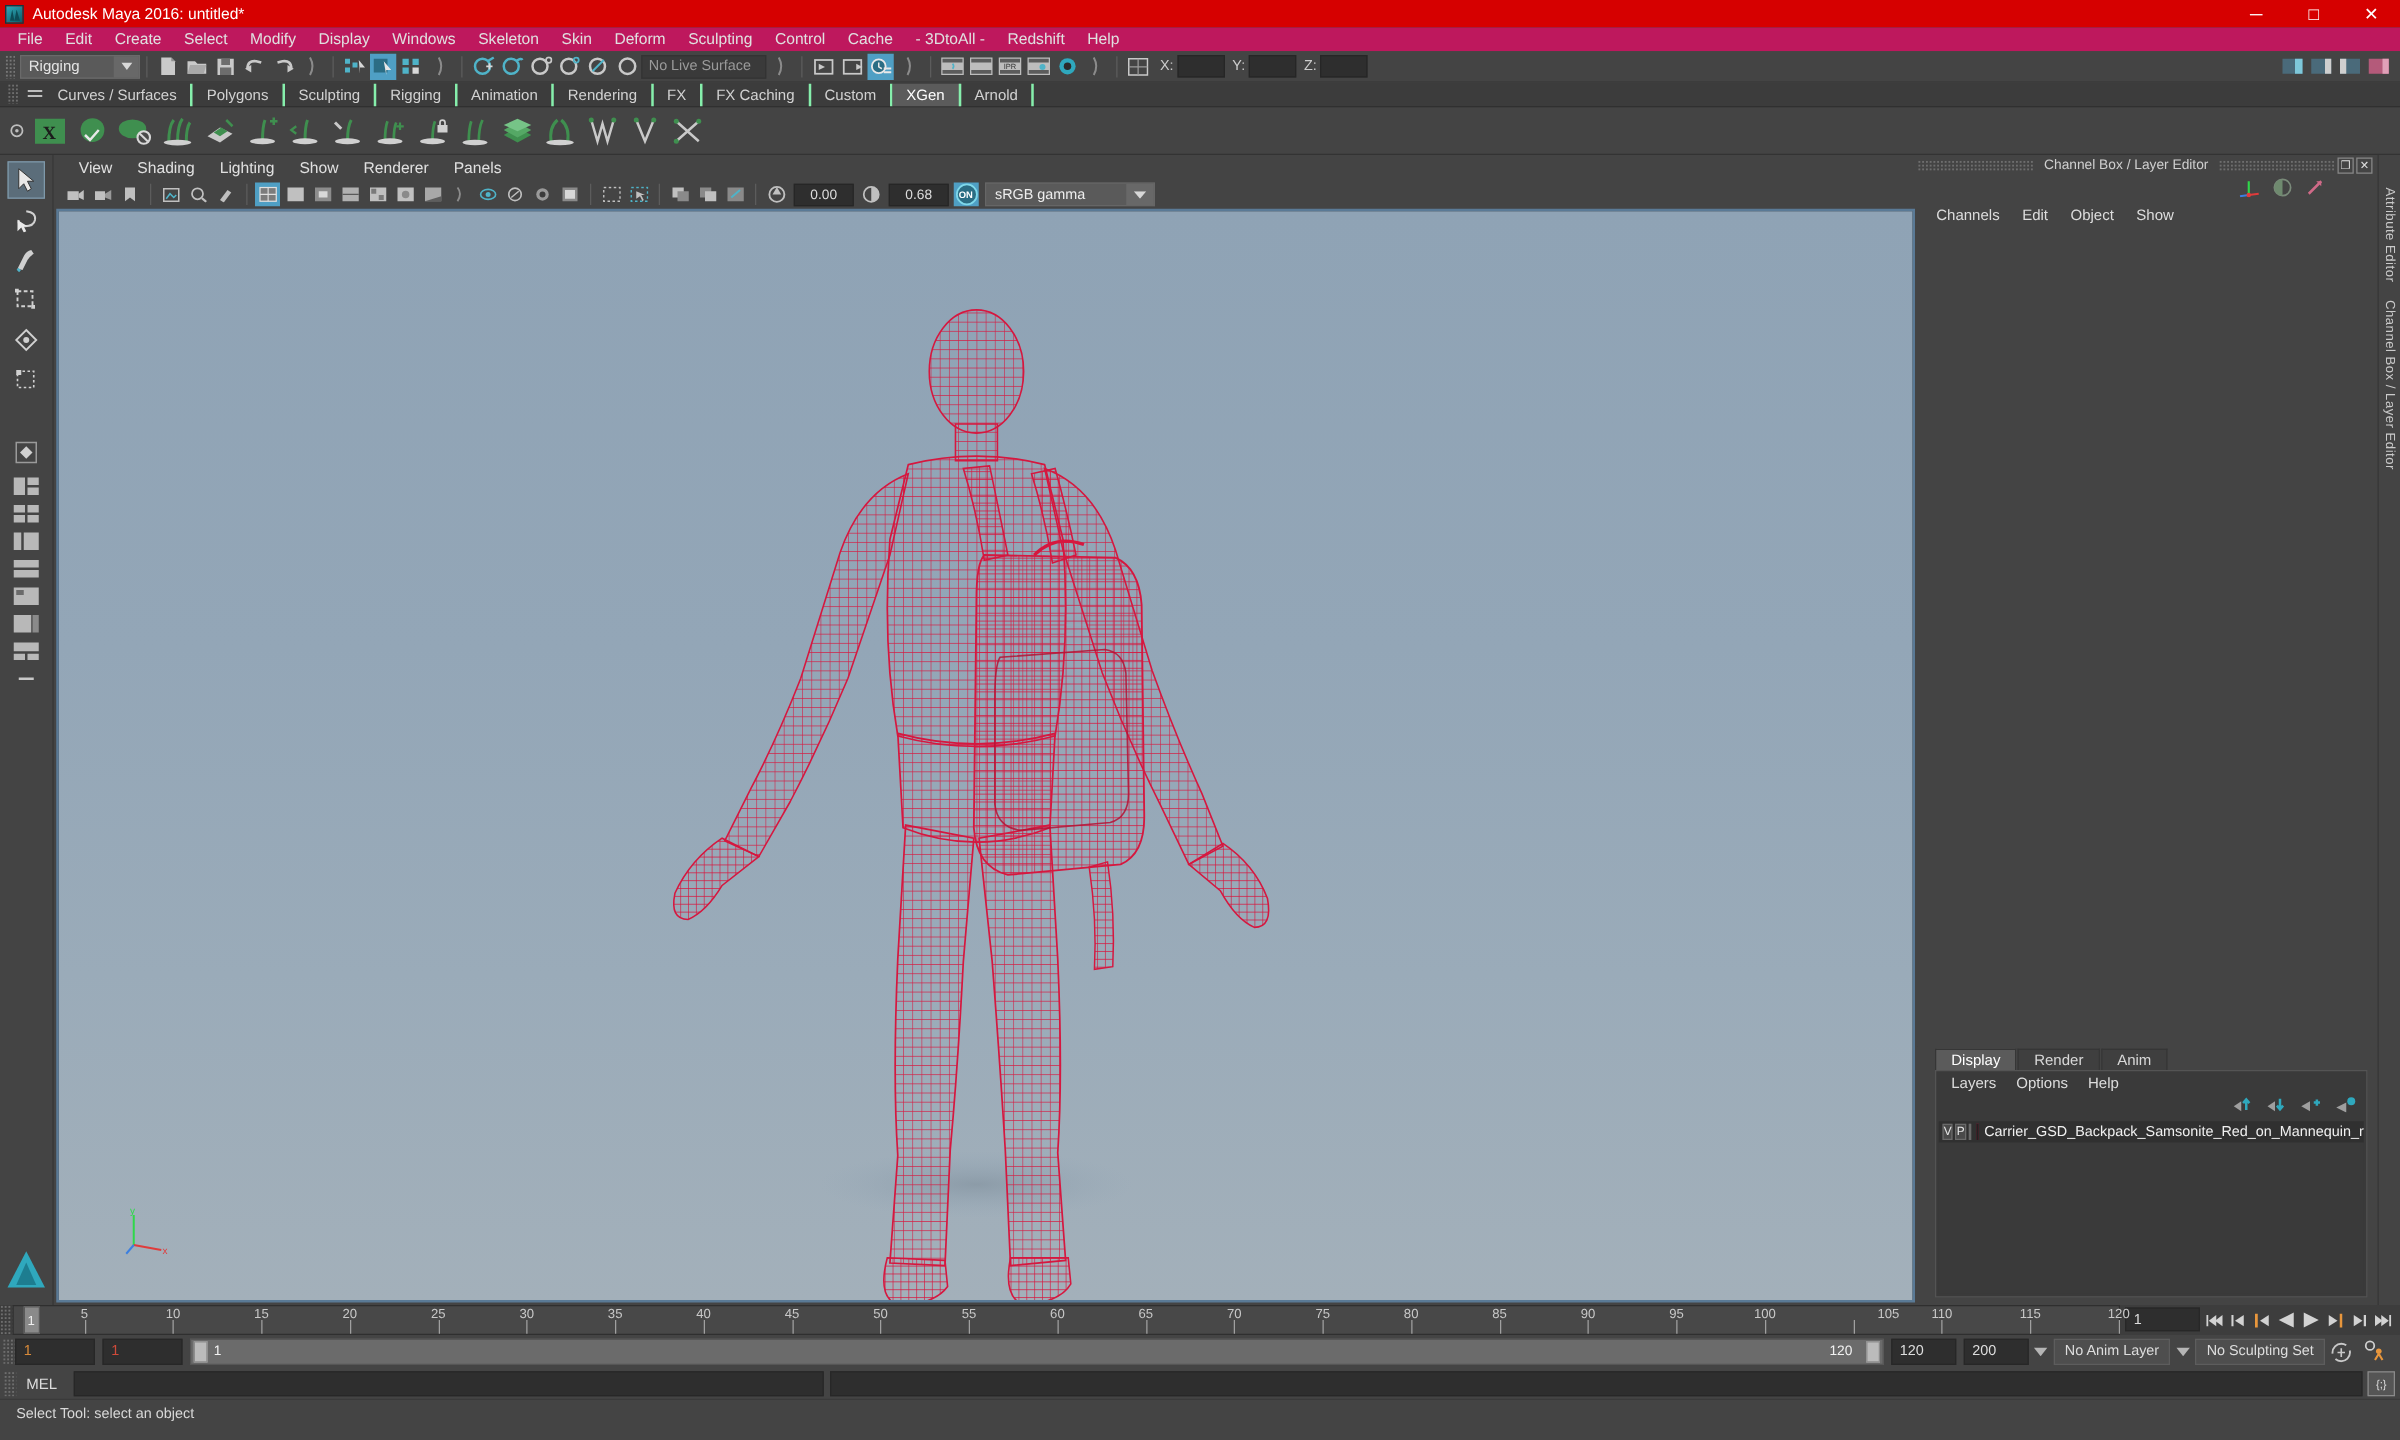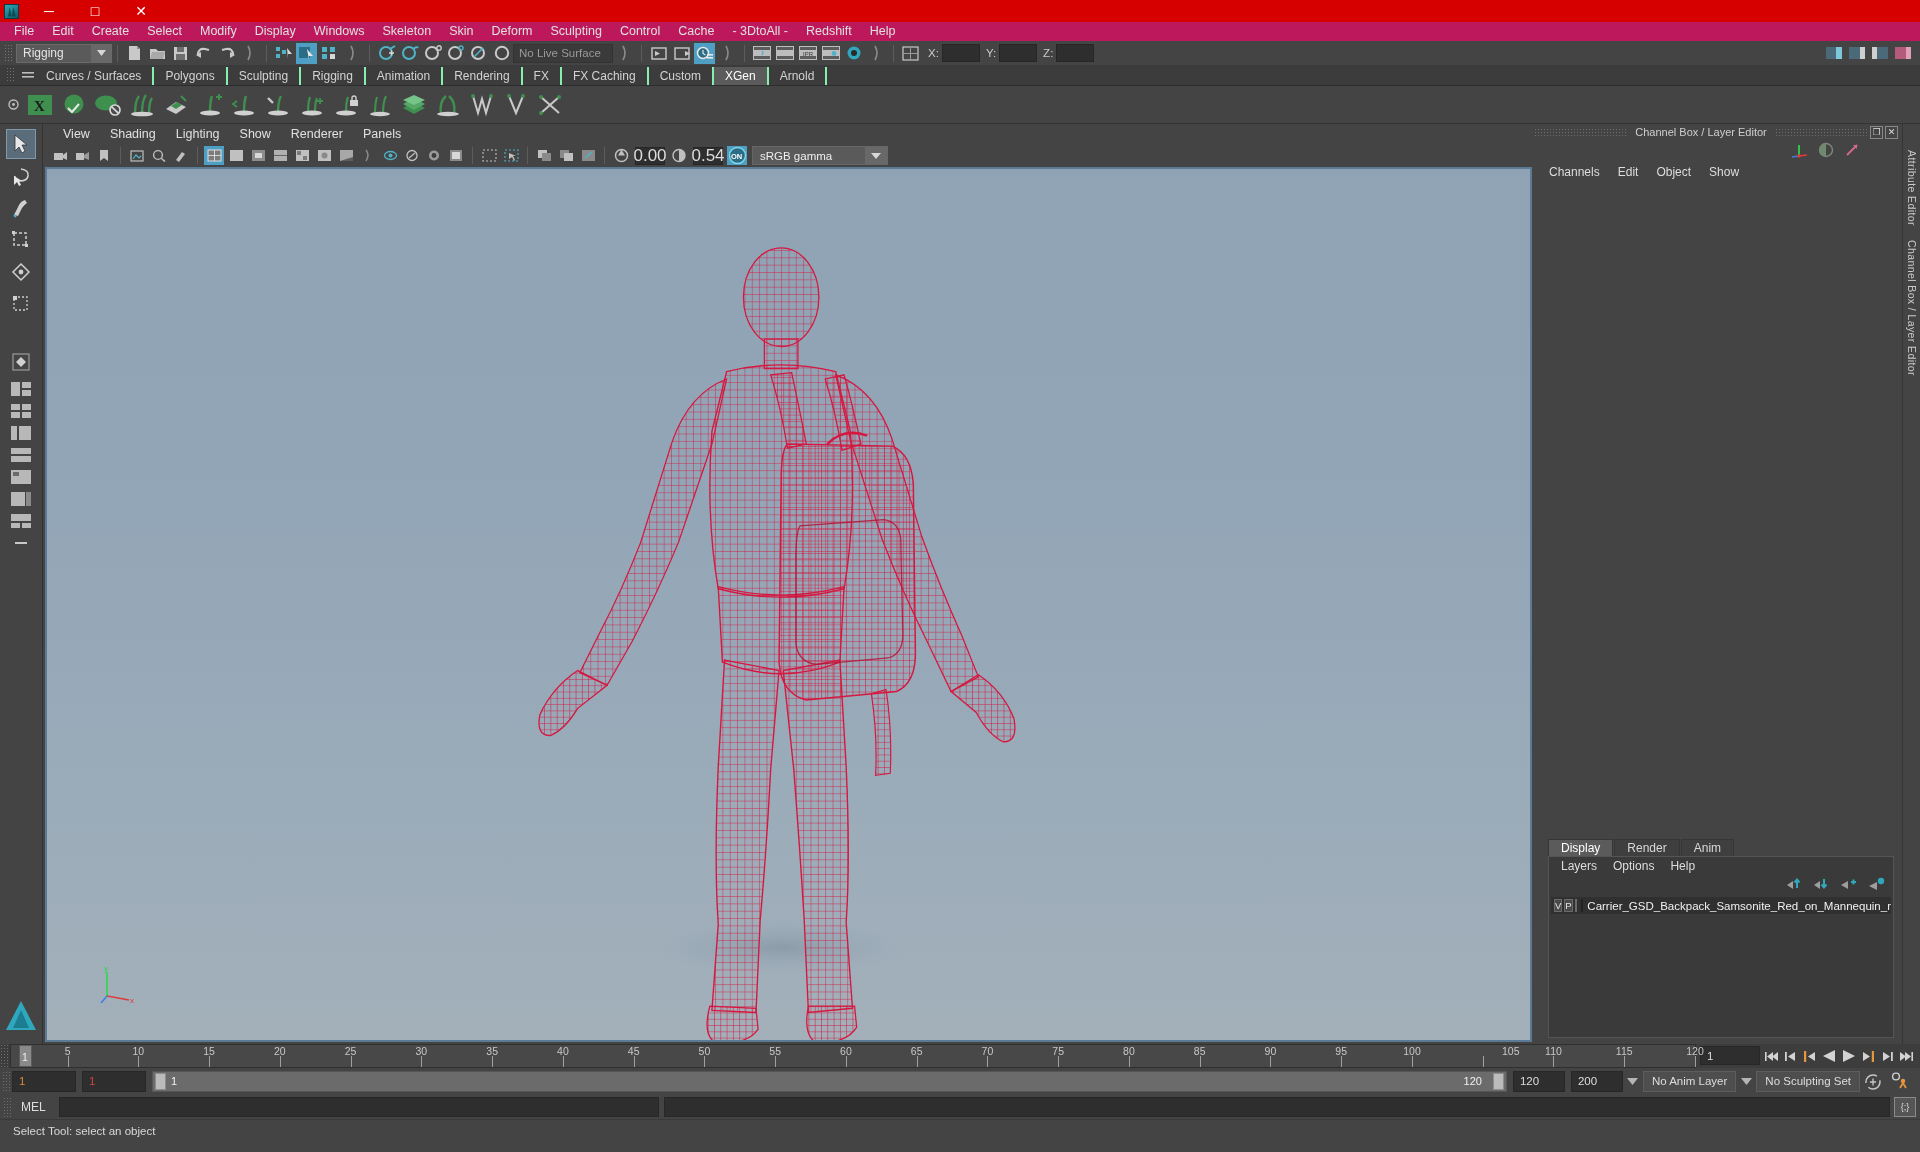--- a/index.html
+++ b/index.html
@@ -69,22 +69,22 @@
   .toolgap{height:26px;}
   .toolsmall{width:26px;height:20px;margin-bottom:2px;display:flex;align-items:center;justify-content:center;}
 
   
   .vpwrap{flex:1;display:flex;flex-direction:column;background:#444;}
   .vpmenu{height:20px;background:#444;display:flex;align-items:center;padding-left:10px;}
   .vpmenu .vm{padding:0 10px;font-size:12.5px;color:#e0e0e0;}
   .vptools{height:23px;background:#444;display:flex;align-items:center;padding-left:6px;}
   .vptools .vb{width:20px;height:19px;display:flex;align-items:center;justify-content:center;margin:0 1px;}
   .vptools .vb.on{background:#4f9fc4;}
-  .numf{width:30px;height:18px;background:#2e2e2e;border:1px solid #262626;color:#ddd;
-     font-size:17px;display:flex;align-items:center;justify-content:center;margin:0 3px;}
+  .numf{width:48px;height:18px;background:#2e2e2e;border:1px solid #262626;color:#ddd;
+     font-size:11px;display:flex;align-items:center;justify-content:center;margin:0 3px;}
   .gammaf{width:136px;height:19px;background:#5a5a5a;border:1px solid #666;color:#eee;
      font-size:11.5px;display:flex;align-items:center;padding-left:7px;position:relative;margin-left:4px;}
   .gammaf .arr{position:absolute;right:0;top:0;bottom:0;width:22px;background:#686868;
      display:flex;align-items:center;justify-content:center;}
   .viewport{flex:1;position:relative;border:2px solid #5a7a96;margin:0 2px 2px 2px;overflow:hidden;
      background:linear-gradient(180deg,#8fa3b5 0%, #93a6b7 40%, #9aabb9 70%, #a3b0ba 100%);}
   .camlabel{position:absolute;bottom:6px;left:0;right:0;text-align:center;color:#1a1a1a;
      font-size:11.5px;font-weight:bold;}
   .axisg{position:absolute;left:52px;bottom:36px;width:40px;height:42px;}
 
@@ -166,20 +166,21 @@
 
   
   .helpline{height:22px;background:#444;display:flex;align-items:center;padding-left:13px;
     font-size:11.5px;color:#d8d8d8;border-top:1px solid #3a3a3a;} .wht{fill:#d8d8d8;}
 </style>
 </head>
 <body>
 
 <div class="titlebar">
   <div class="logo"></div>
+  <div class="ttl">Autodesk Maya 2016: untitled*</div>
   <div class="winbtns">
     <div class="winbtn">─</div>
     <div class="winbtn">□</div>
     <div class="winbtn close">✕</div>
   </div>
 </div>
 
 <div class="menubar" id="menubar">
     <div class="mi">File</div>
     <div class="mi">Edit</div>
@@ -839,21 +840,21 @@
             <path d="M7.5 1.5 L11 7.5 L4 7.5z" fill="#c0c0c0"></path>
           </svg>
         </div>
       <div class="numf">0.00</div>
       <div class="vb">
         <svg width="14" height="15">
             <circle cx="7" cy="7.5" r="6" stroke="#c0c0c0" stroke-width="1.4" fill="none"></circle>
             <path d="M7 1.5 a6 6 0 0 1 0 12z" fill="#c0c0c0"></path>
           </svg>
         </div>
-      <div class="numf">0.54</div>
+      <div class="numf">0.68</div>
       <div class="vb on">
         <svg width="19" height="19">
             <circle cx="9.5" cy="9.5" r="8" fill="#2b6d84" stroke="#7fd8ea" stroke-width="1.4"></circle>
             <text x="3" y="12.5" font-size="7.5" fill="#fff" font-family="sans-serif" font-weight="bold">ON</text>
           </svg>
         </div>
       <div class="gammaf">
         <span>sRGB gamma</span>
         <span class="arr">
           <svg width="10" height="6">

